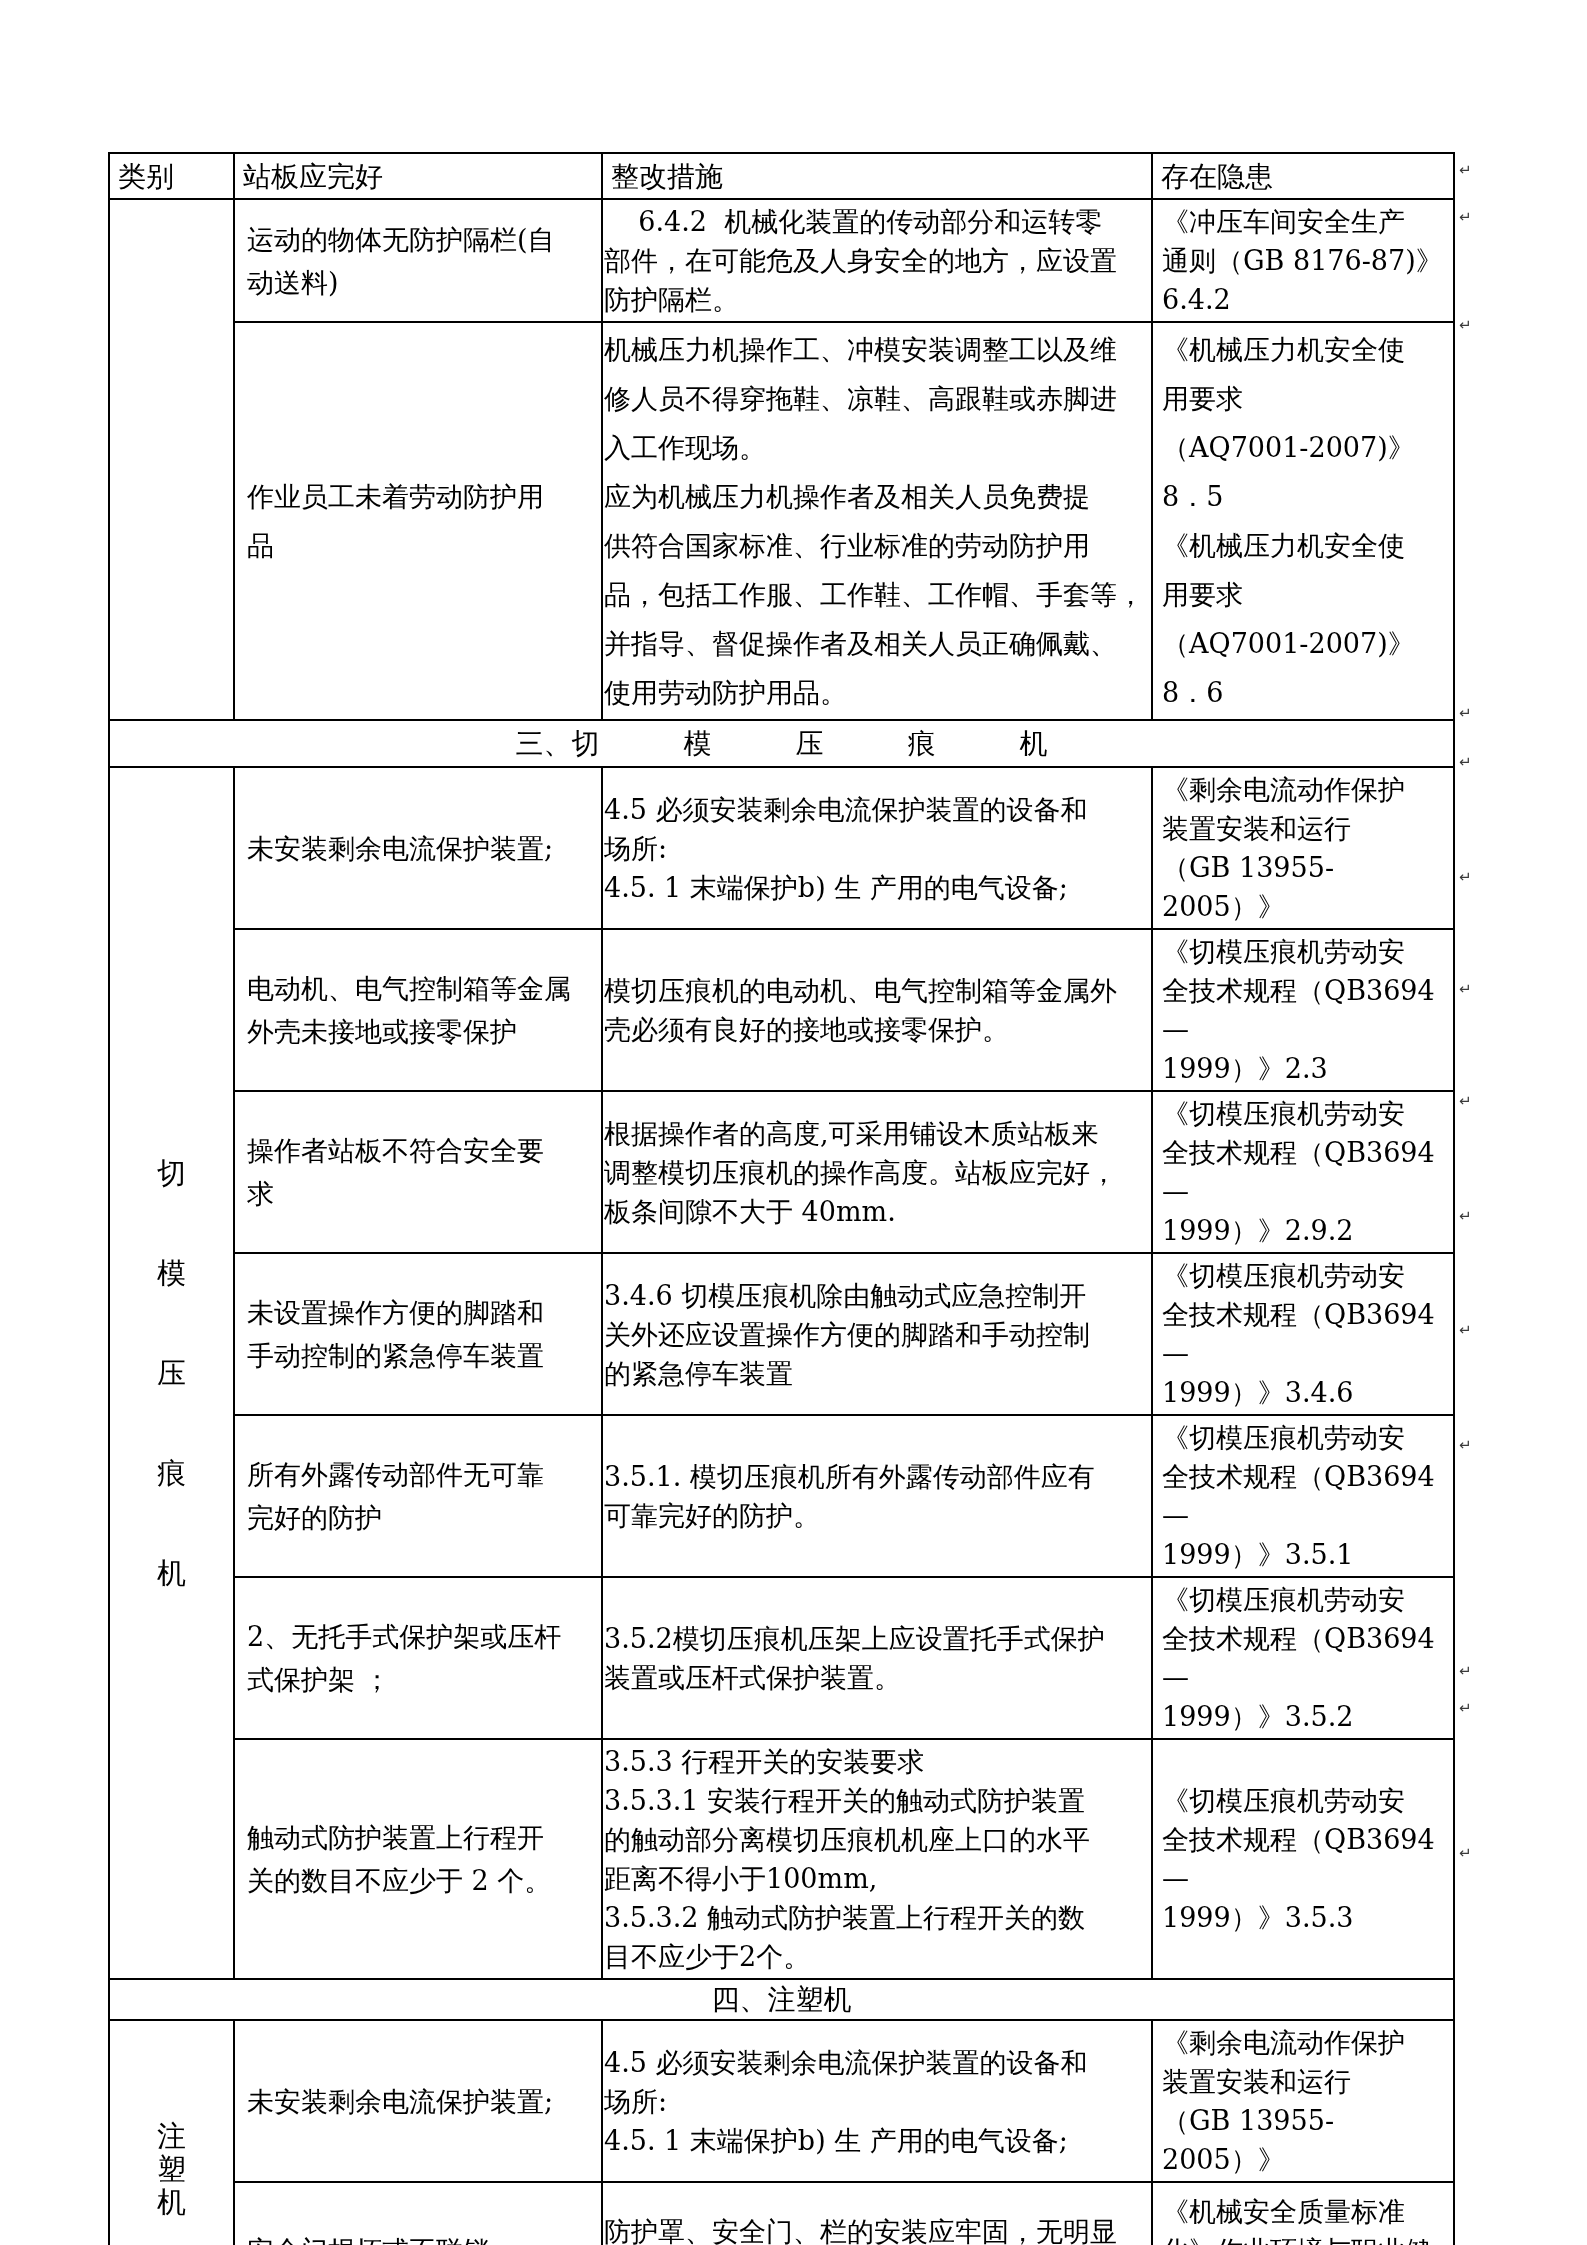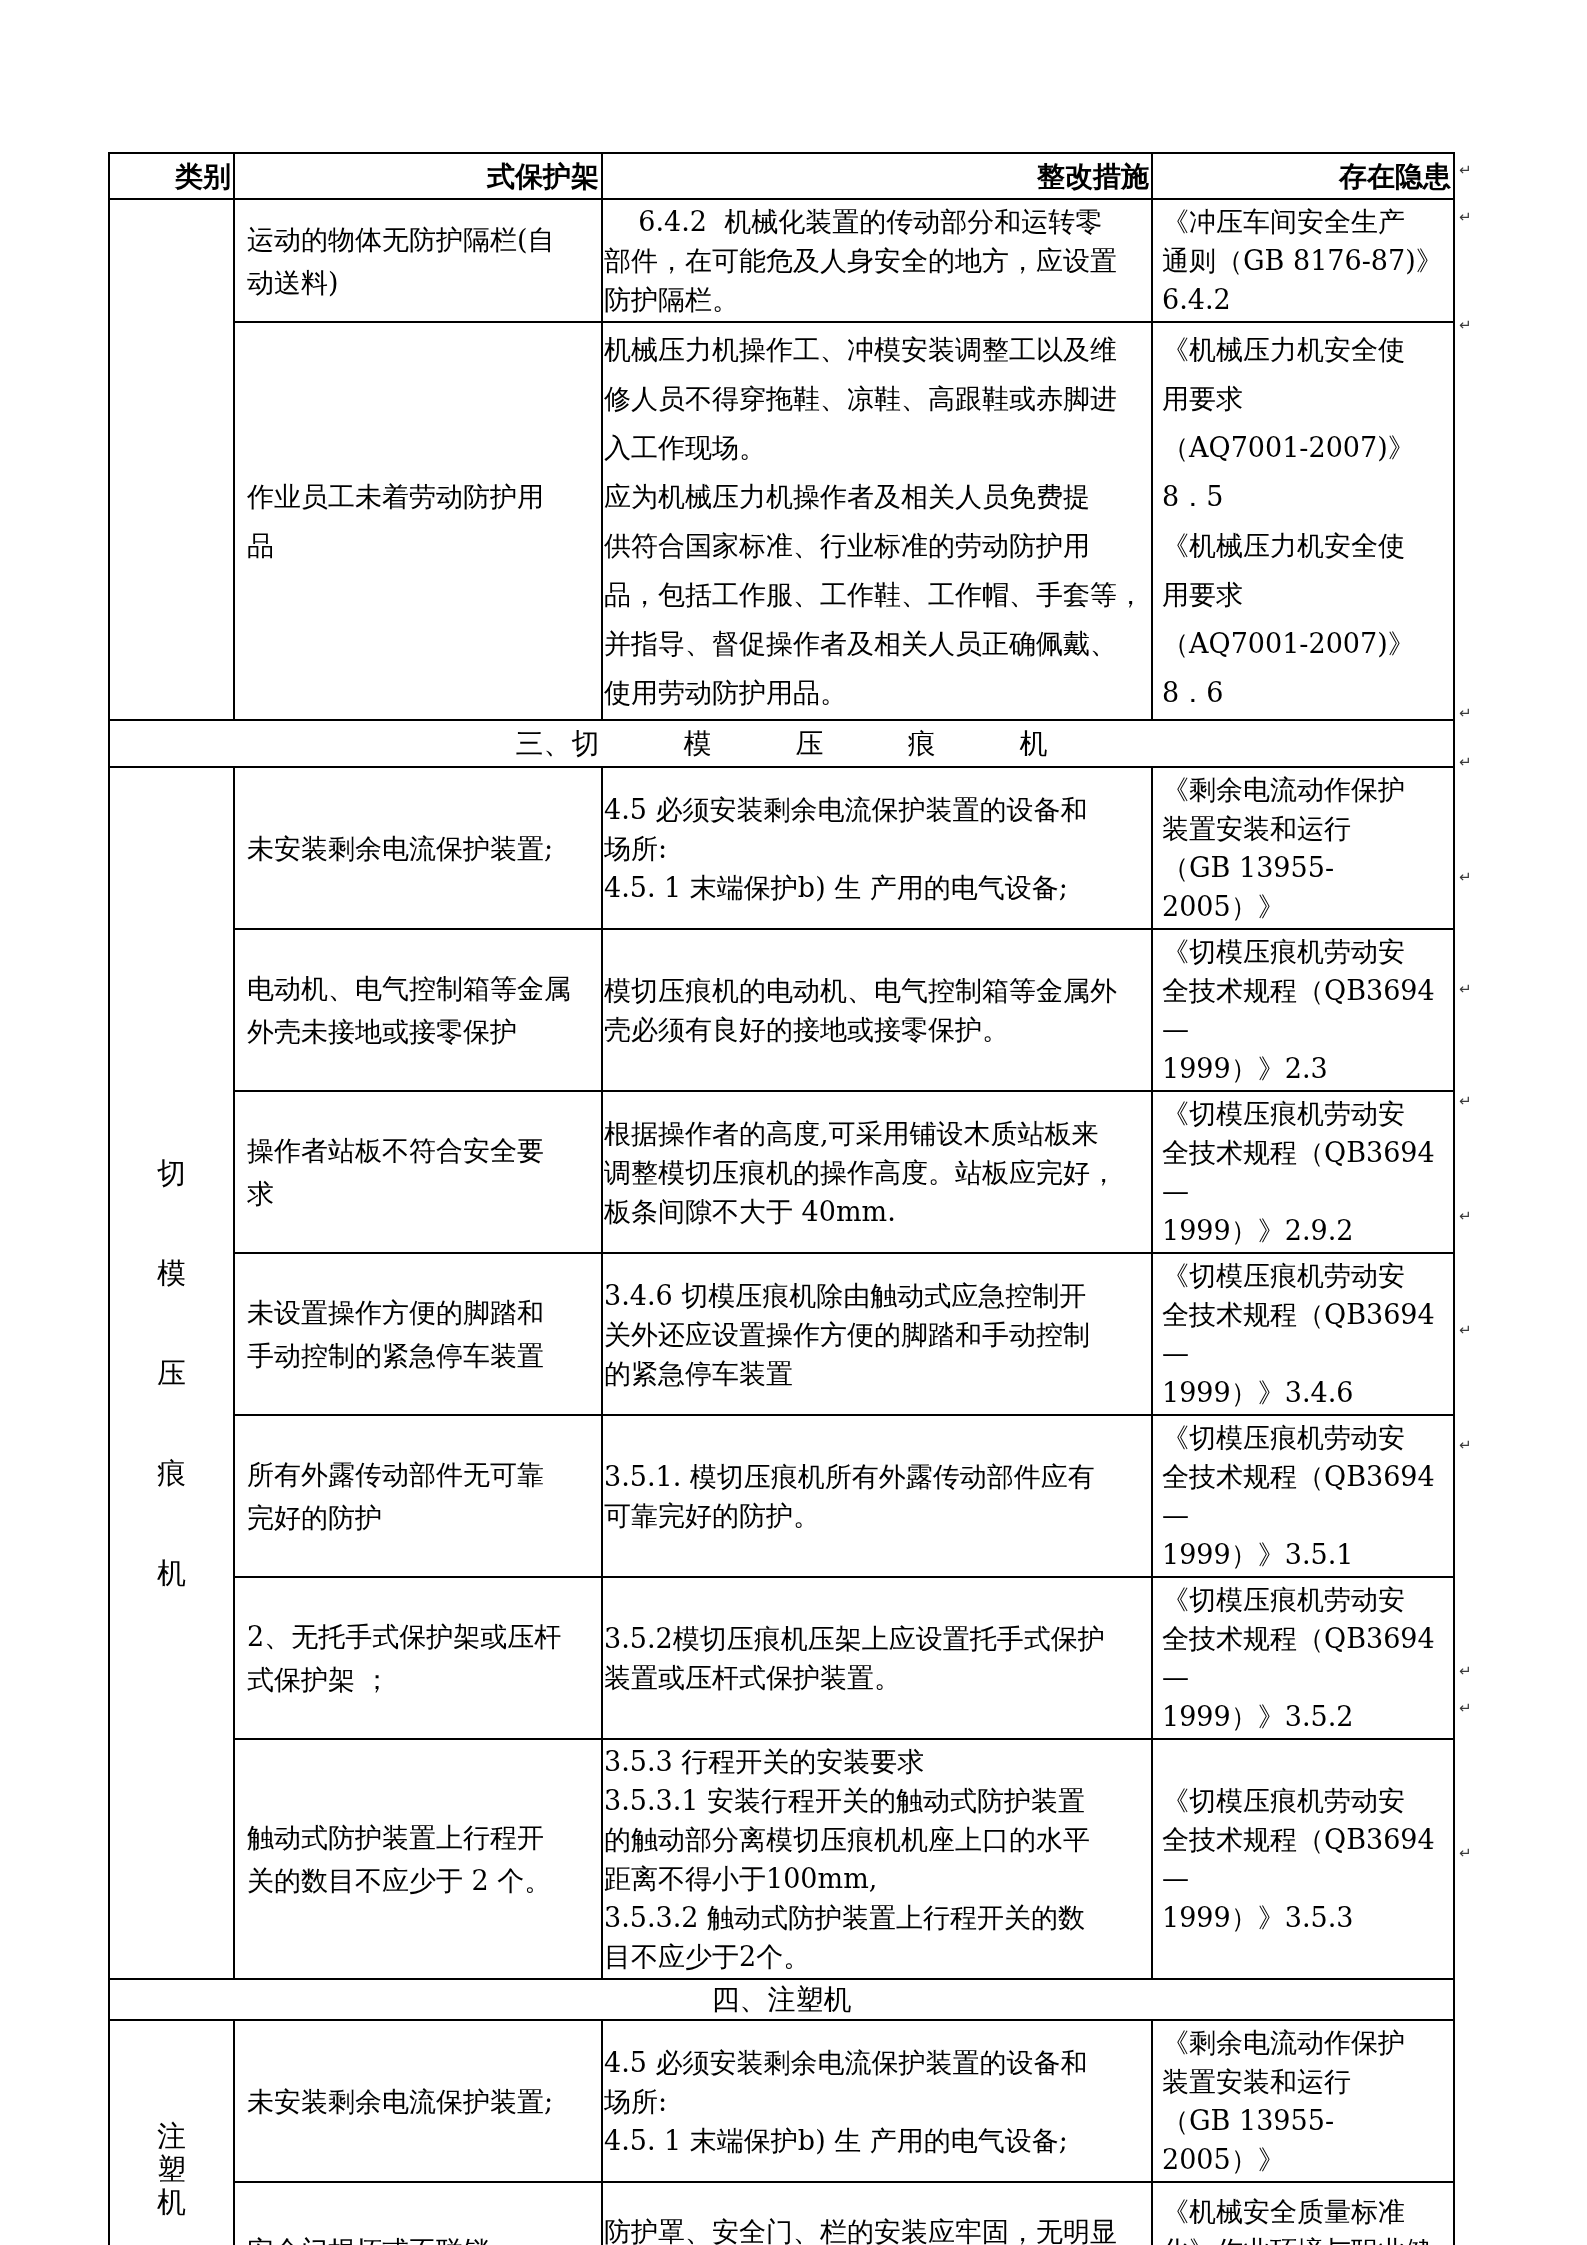--- a/index.html
+++ b/index.html
@@ -24,23 +24,22 @@
     border:2px solid #000;
     font-weight:normal;
     font-size:27px;
     line-height:39px;
     padding:2px 6px;
     vertical-align:middle;
     overflow:hidden;
   }
   .doc-table th{
     font-size:28px;
-    text-align:right;
-    padding:0 2px;
-    font-weight:bold;
+    text-align:left;
+    padding:0 8px;
   }
   td.hz{
     white-space:pre-wrap;
     padding-left:12px;
     line-height:43px;
     text-align:left;
   }
   td.ms{
     white-space:pre-wrap;
     padding-left:1px;
@@ -93,21 +92,21 @@
   <table class="doc-table">
     <colgroup>
       <col style="width:125px">
       <col style="width:368px">
       <col style="width:550px">
       <col style="width:302px">
     </colgroup>
     <tbody>
       <tr style="height:46px">
         <th>类别</th>
-        <th>式保护架</th>
+        <th>站板应完好</th>
         <th>整改措施</th>
         <th>存在隐患</th>
       </tr>
 
       <tr style="height:107px">
         <td class="cat" rowspan="2"></td>
         <td class="hz">运动的物体无防护隔栏(自
 动送料)</td>
         <td class="ms">    6.4.2  机械化装置的传动部分和运转零
 部件，在可能危及人身安全的地方，应设置

